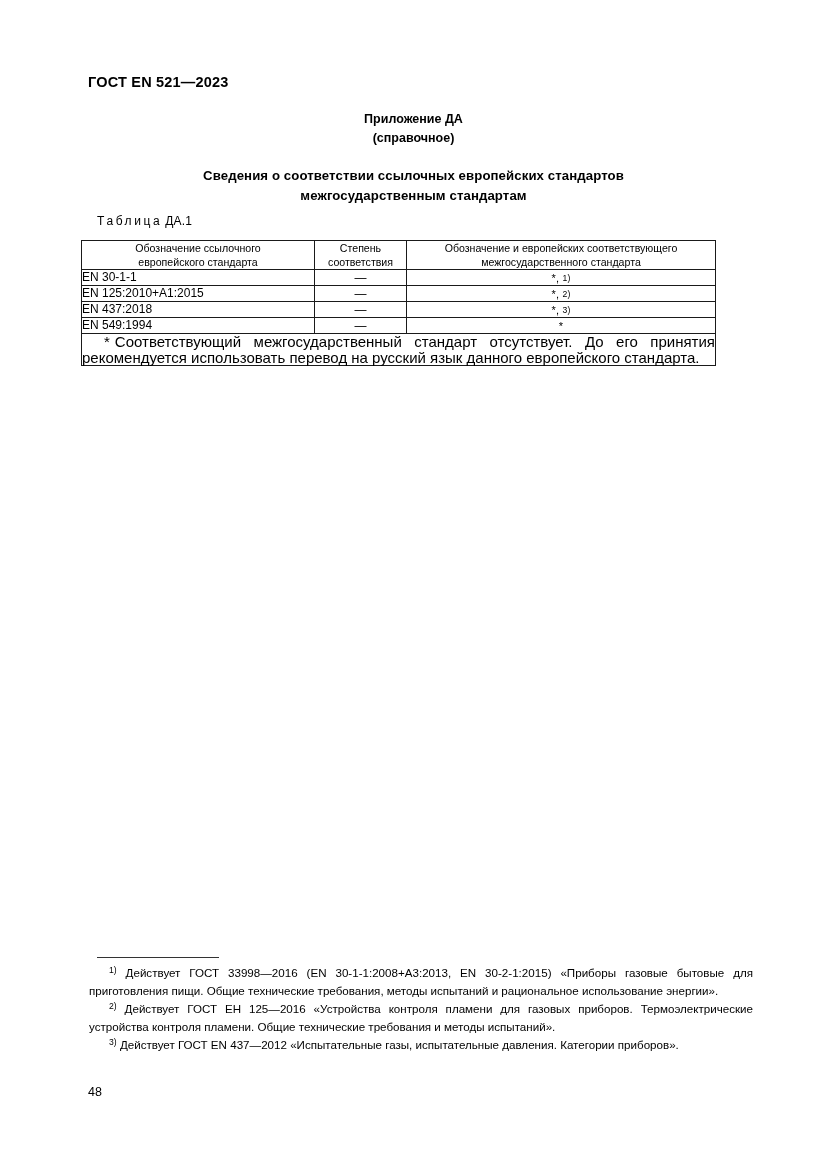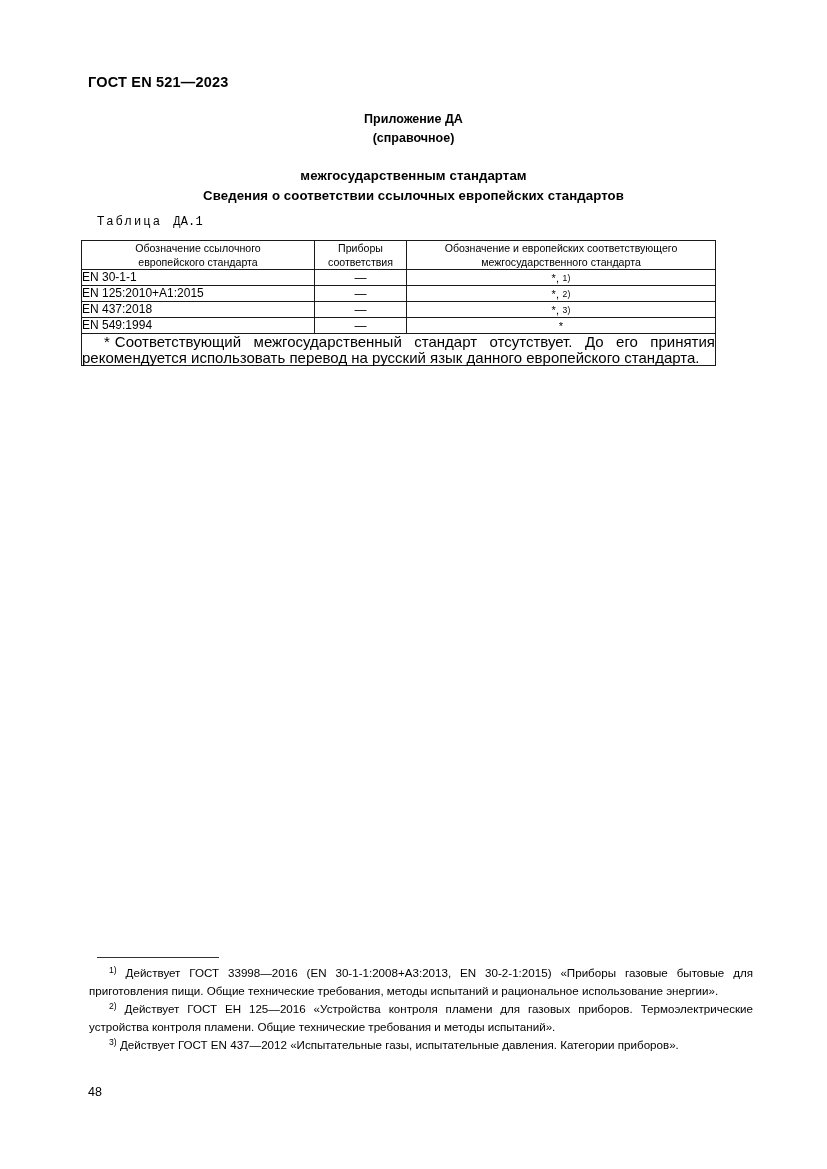--- a/index.html
+++ b/index.html
@@ -62,22 +62,21 @@
     left: 97px;
     top: 214px;
     font-size: 12px;
     white-space: nowrap;
   }
   .table-caption .spaced {
     letter-spacing: 2.6px;
   }
   .table-caption .capnum {
     letter-spacing: 0.2px;
-    margin-left: 11px;
-    font-family: Liberation Mono, monospace;
+    margin-left: 3px;
   }
 
   
   .std-table {
     position: absolute;
     left: 81px;
     top: 240px;
     width: 634px;
     border-collapse: collapse;
     table-layout: fixed;
@@ -183,43 +182,43 @@
 <body>
 
 <div class="page">
 
   <div class="running-header">ГОСТ EN 521—2023</div>
 
   <div class="annex-block">
     <div class="annex-title">Приложение ДА</div>
     <div class="annex-sub">(справочное)</div>
     <div class="annex-heading">
+      <div>Сведения о соответствии ссылочных европейских стандартов</div>
       <div>межгосударственным стандартам</div>
-      <div>Сведения о соответствии ссылочных европейских стандартов</div>
     </div>
   </div>
 
   <div class="table-caption">
     <span class="spaced">Таблица</span><span class="capnum">ДА.1</span>
   </div>
 
   <table class="std-table">
     <colgroup>
       <col class="col-a">
       <col class="col-b">
       <col class="col-c">
     </colgroup>
     <thead>
       <tr>
         <th class="hdr-cell">
           <span>Обозначение ссылочного</span>
           <span>европейского стандарта</span>
         </th>
         <th class="hdr-cell">
-          <span>Приборы</span>
+          <span>Степень</span>
           <span>соответствия</span>
         </th>
         <th class="hdr-cell">
           <span>Обозначение и европейских соответствующего</span>
           <span>межгосударственного стандарта</span>
         </th>
       </tr>
     </thead>
     <tbody>
       <tr>

